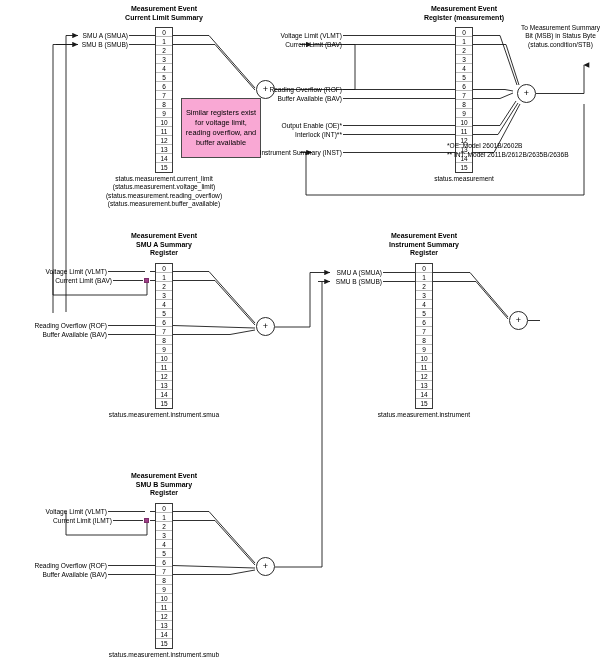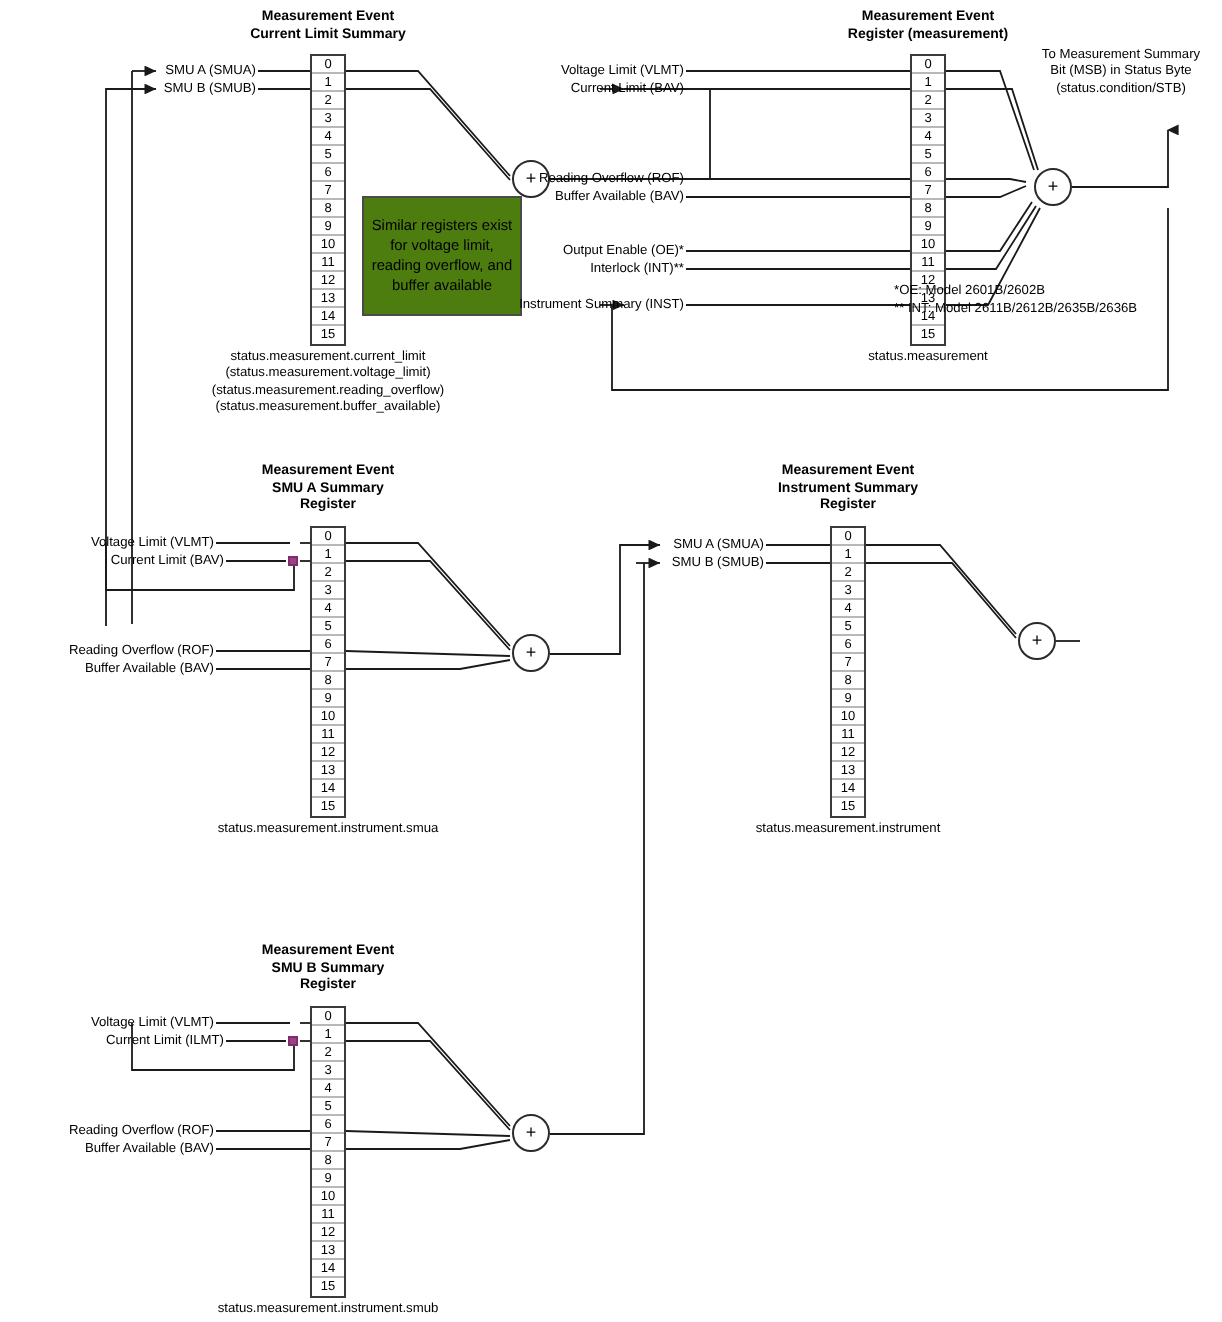--- a/index.html
+++ b/index.html
@@ -67,21 +67,21 @@
     position: absolute;
     font-size: 6.6px;
     line-height: 8px;
     text-align: right;
     color: #000;
     white-space: nowrap;
   }
   .note-box {
     position: absolute;
     border: 1px solid #4a4a4a;
-    background: #4d7c0f;
+    background: #f9a8d4;
     font-size: 7.4px;
     line-height: 10.2px;
     text-align: center;
     color: #000;
     box-sizing: border-box;
     display: flex;
     align-items: center;
     justify-content: center;
     padding: 2px 3px;
   }

